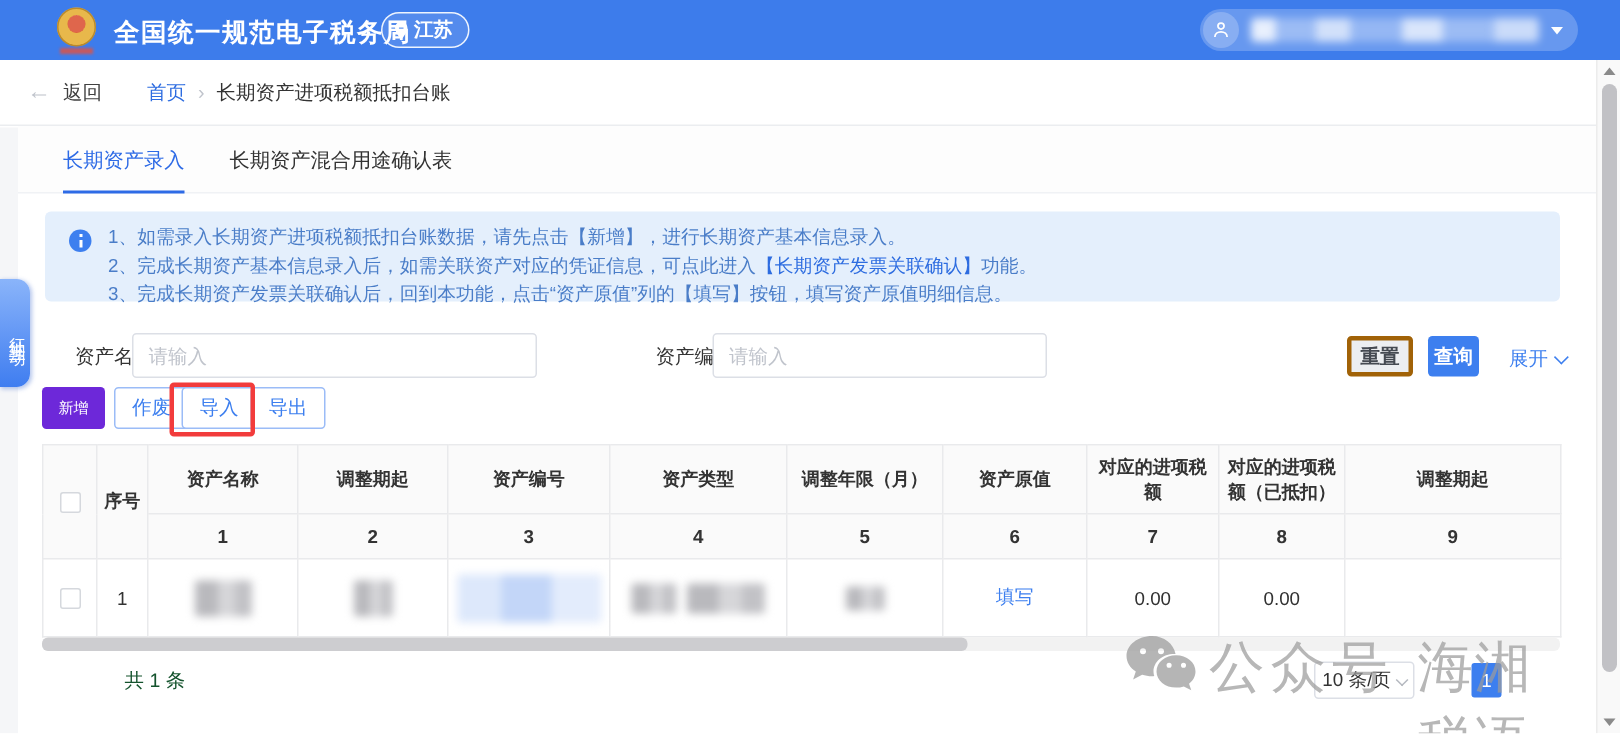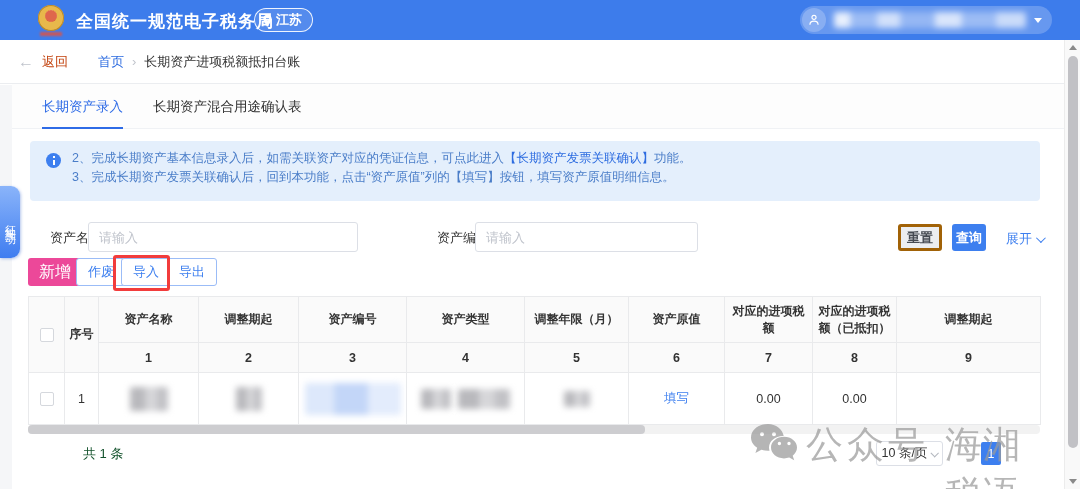--- a/index.html
+++ b/index.html
@@ -17,21 +17,21 @@
   .pin-icon svg { width:11px; height:13px; display:block; }
   .user-pill { position:absolute; right:28px; top:6px; width:252px; height:28px; border-radius:14px; background:rgba(255,255,255,.22); display:flex; align-items:center; padding:0 10px 0 2px; }
   .avatar { width:24px; height:24px; border-radius:50%; background:#88aef2; display:flex; align-items:center; justify-content:center; }
   .avatar svg { width:14px; height:14px; }
   .user-blur { flex:1; height:16px; margin:0 8px; border-radius:3px; background:linear-gradient(90deg, rgba(255,255,255,.85) 0 8%, rgba(255,255,255,.35) 9% 22%, rgba(255,255,255,.7) 23% 34%, rgba(255,255,255,.3) 35% 52%, rgba(255,255,255,.75) 53% 66%, rgba(255,255,255,.35) 67% 84%, rgba(255,255,255,.65) 85% 100%); filter:blur(3px); }
   .caret-down { width:0; height:0; border-left:4px solid transparent; border-right:4px solid transparent; border-top:5px solid #fff; }
 
   
   .crumb-bar { position:absolute; left:0; top:40px; width:1064px; height:44px; background:#fff; border-bottom:1px solid #ebedf0; display:flex; align-items:center; font-size:13px; }
   .back-arrow { color:#c0c4cc; font-size:16px; margin-left:18px; }
-  .back-label { color:#c2410c; margin-left:8px; }
+  .back-label { color:#404040; margin-left:8px; }
   .crumb-home { color:#2d6ce0; margin-left:30px; cursor:pointer; }
   .crumb-sep { color:#c0c4cc; margin:0 8px; }
   .crumb-current { color:#333; }
 
   
   .left-gutter { position:absolute; left:0; top:85px; width:12px; height:404px; background:#f5f6f8; }
   .side-tab { position:absolute; left:0; top:186px; width:20px; height:72px; border-radius:0 9px 9px 0; background:linear-gradient(180deg,#8ab4fa,#3f7df0); color:#fff; font-size:11px; display:flex; flex-direction:column; align-items:center; justify-content:center; line-height:15px; writing-mode:vertical-lr; letter-spacing:3px; text-orientation:upright; box-shadow:1px 1px 3px rgba(40,90,200,.35); }
 
   
   .tabs-bar { position:absolute; left:12px; top:84px; width:1052px; height:45px; background:#fdfdfd; border-bottom:1px solid #f0f2f5; display:flex; align-items:center; }
@@ -54,21 +54,21 @@
   .txt-input { position:absolute; top:0; height:30px; border:1px solid #dcdfe6; border-radius:3px; font-size:13px; color:#333; padding:0 10px; background:#fff; font-family:inherit; }
   .txt-input::placeholder { color:#c0c4cc; }
   .btn { border:none; border-radius:3px; font-size:13px; cursor:pointer; font-family:inherit; }
   .btn-reset { position:absolute; left:898px; top:2px; width:44px; height:27px; background:#eceef1; border:3px solid #a16207; color:#454a52; font-weight:bold; }
   .btn-query { position:absolute; left:952px; top:2px; width:34px; height:27px; background:#3d7fef; color:#ffffff; font-weight:bold; }
   .expand-link { position:absolute; left:1006px; top:8px; font-size:13px; color:#3d7fef; cursor:pointer; display:flex; align-items:center; gap:4px; }
   .chev-down { width:7px; height:7px; border-right:1.5px solid #3d7fef; border-bottom:1.5px solid #3d7fef; transform:rotate(45deg) translateY(-2px); }
 
   
   .toolbar { position:absolute; left:0; top:258px; width:1080px; height:28px; }
-  .btn-primary { position:absolute; top:0; height:28px; background:#ec4899; color:#fff; font-size:16px; border-radius:3px; padding:0 11px; }
+  .btn-primary { position:absolute; top:0; height:28px; background:#6d28d9; color:#fff; font-size:10px; border-radius:3px; padding:0 11px; }
   .btn-ghost { position:absolute; top:0; height:28px; background:#fff; color:#3d7fef; font-size:13px; border:1px solid #9bbcf7; border-radius:3px; padding:0 11px; }
   .red-annotation { position:absolute; left:113px; top:-3px; width:57px; height:36px; border:3px solid #f23c3c; border-radius:3px; pointer-events:none; z-index:5; }
 
   
   .grid { position:absolute; left:28px; top:296px; width:1012px; border-collapse:collapse; table-layout:fixed; }
   .grid th, .grid td { border:1px solid #e9eaec; text-align:center; vertical-align:middle; }
   .grid thead th { background:#fafafa; color:#333; font-size:12px; font-weight:bold; }
   .grid .hrow1 th { height:46px; padding:2px; }
   .grid .hrow2 th { height:30px; font-size:12.5px; }
   .grid tbody td { height:52px; background:#fff; font-size:12.5px; color:#333; }
@@ -143,20 +143,21 @@
 
   <div class="left-gutter"></div>
 
   <div class="tabs-bar">
     <div class="tab active">长期资产录入</div>
     <div class="tab">长期资产混合用途确认表</div>
   </div>
 
   <div class="notice">
     <span class="info-icon"></span>
+    <div class="notice-line">1、如需录入长期资产进项税额抵扣台账数据，请先点击【新增】，进行长期资产基本信息录入。</div>
     <div class="notice-line">
       <span>2、完成长期资产基本信息录入后，如需关联资产对应的凭证信息，可点此进入</span><span class="notice-link">【长期资产发票关联确认】</span><span>功能。</span>
     </div>
     <div class="notice-line">3、完成长期资产发票关联确认后，回到本功能，点击“资产原值”列的【填写】按钮，填写资产原值明细信息。</div>
   </div>
 
   <div class="search-row">
     <label class="fld-label" style="left:50px;">资产名称</label>
     <input class="txt-input" style="left: 88px; width: 270px;" placeholder="请输入">
     <label class="fld-label" style="left:437px;">资产编号</label>

